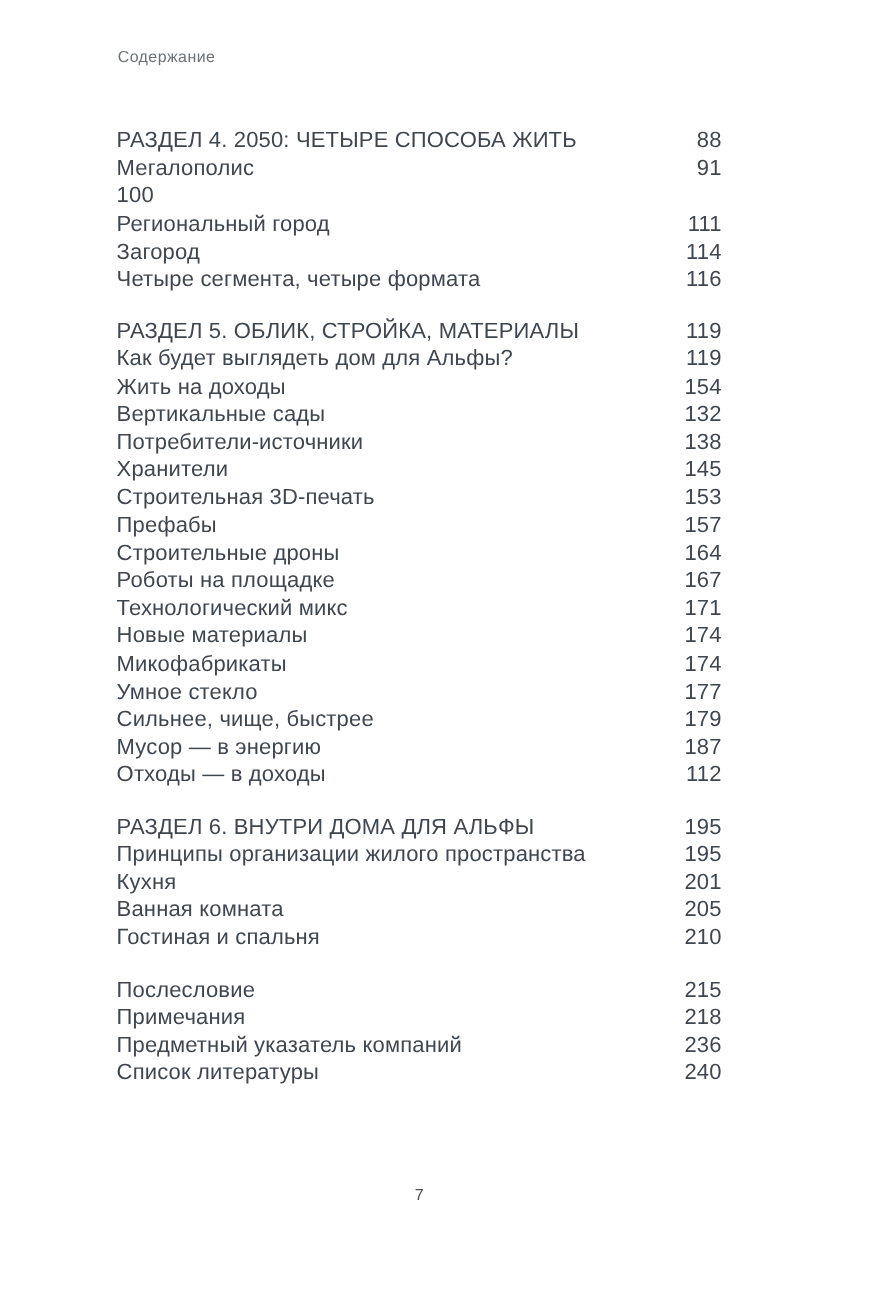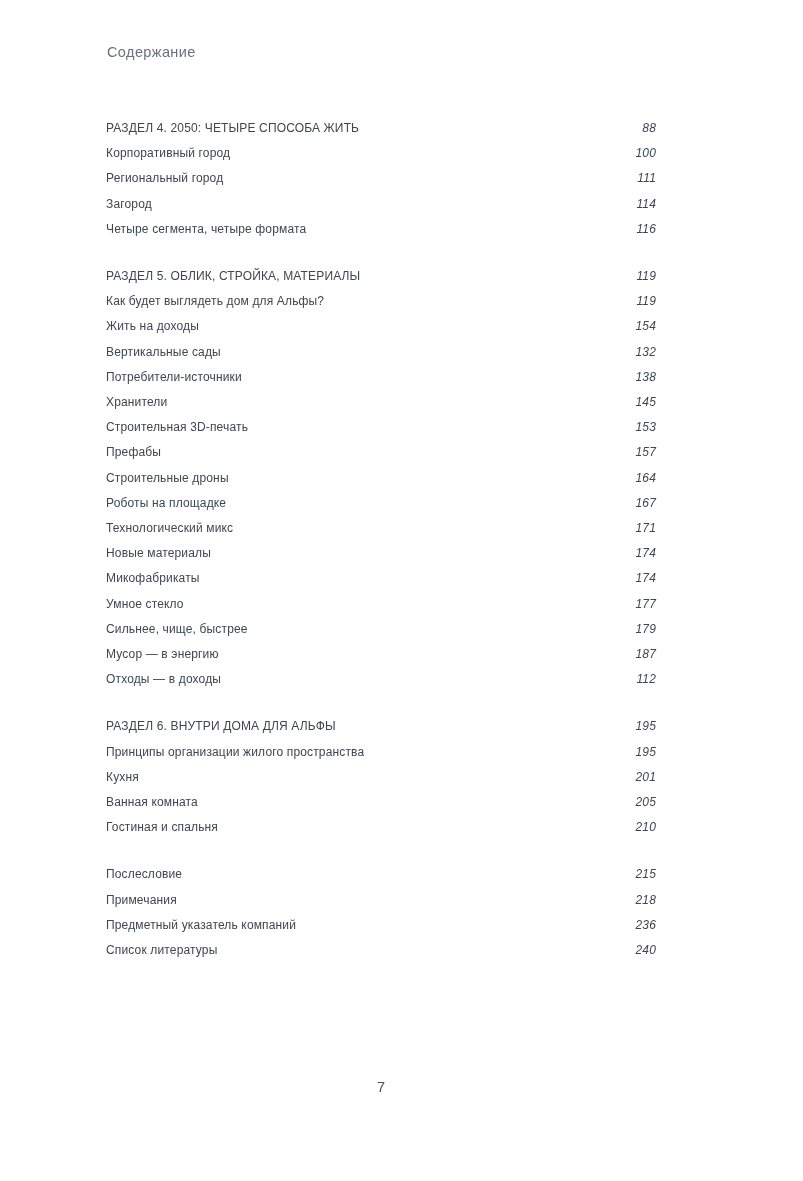--- a/index.html
+++ b/index.html
@@ -33,30 +33,29 @@
     margin-bottom: 22px;
   }
   .toc-group:last-child {
     margin-bottom: 0;
   }
   .toc-row {
     display: flex;
     justify-content: space-between;
     align-items: baseline;
     line-height: 25.2px;
-    font-size: 12px;
+    font-size: 20px;
     letter-spacing: 0.15px;
     color: #3e4651;
   }
   .toc-title {
     padding-right: 16px;
   }
   .toc-page {
     white-space: nowrap;
-    font-style: italic;
   }
   .folio {
     position: absolute;
     left: 106px;
     width: 550px;
     top: 1079px;
     text-align: center;
     font-size: 14.5px;
     color: #48505a;
   }
@@ -67,21 +66,24 @@
 <div class="page">
   <div class="running-header">Содержание</div>
 
   <div class="toc">
       <div class="toc-group">
         <div class="toc-row toc-section">
           <span class="toc-title">РАЗДЕЛ 4. 2050: ЧЕТЫРЕ СПОСОБА ЖИТЬ</span>
           <span class="toc-page">88</span>
         </div>
         <div class="toc-row">
-          <span class="toc-title">Корпоративный город</span>
+          <span class="toc-title">Мегалополис</span>
+          <span class="toc-page">91</span>
+        </div>
+        <div class="toc-row">
           <span class="toc-page">100</span>
         </div>
         <div class="toc-row">
           <span class="toc-title">Региональный город</span>
           <span class="toc-page">111</span>
         </div>
         <div class="toc-row">
           <span class="toc-title">Загород</span>
           <span class="toc-page">114</span>
         </div>

